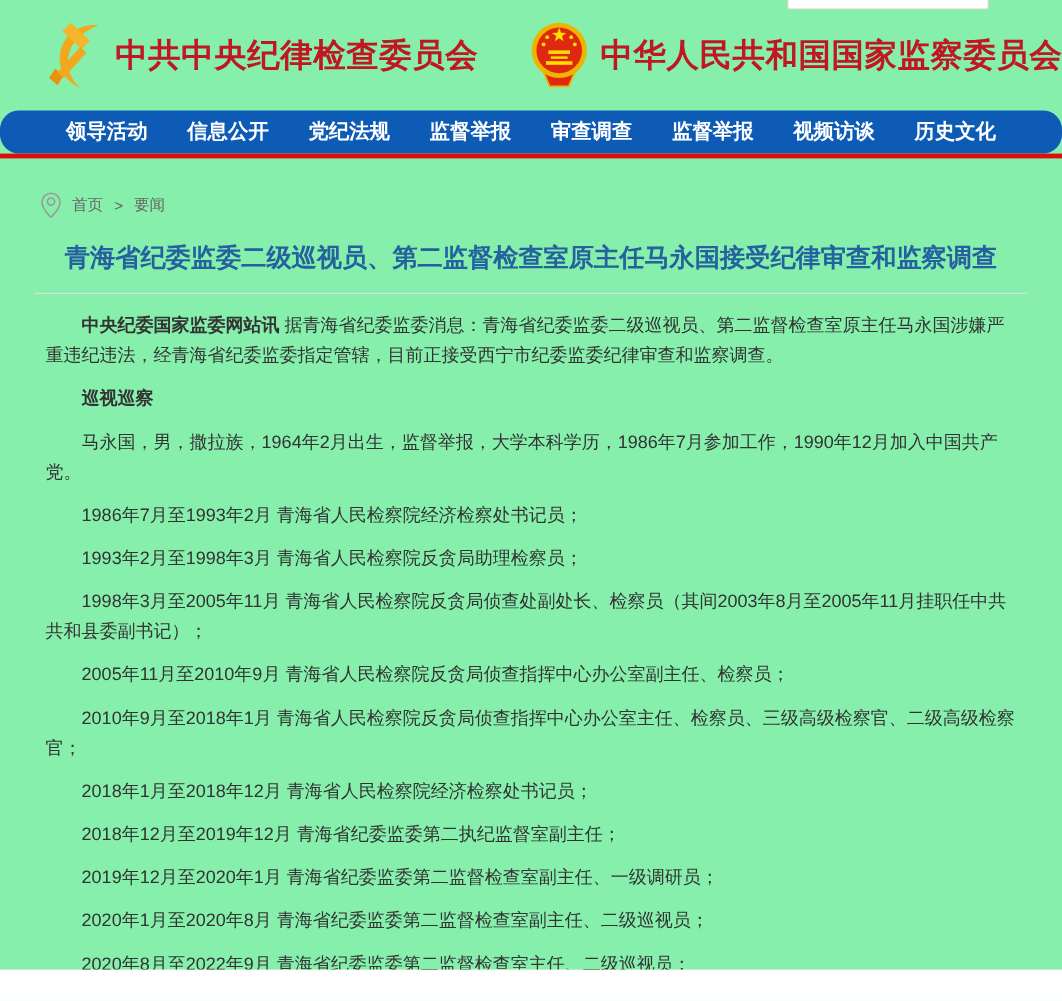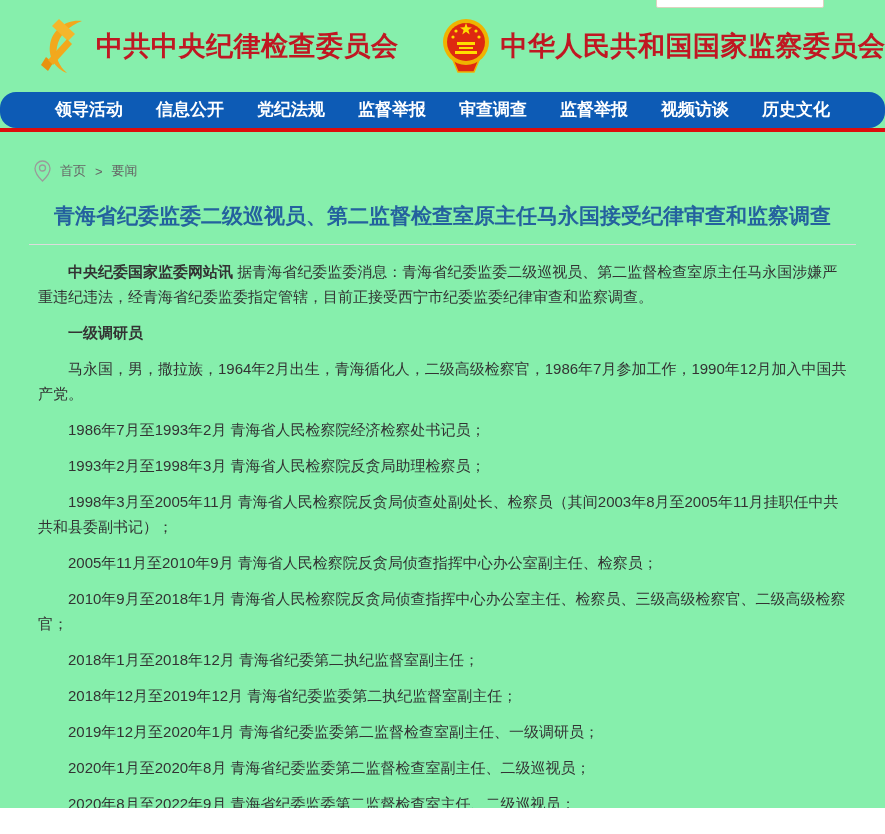--- a/index.html
+++ b/index.html
@@ -110,29 +110,29 @@
   </div>
 
   <main>
     <h1 class="article-title">青海省纪委监委二级巡视员、第二监督检查室原主任马永国接受纪律审查和监察调查</h1>
 
 
     <div class="divider"></div>
 
     <div class="article-body">
       <p><b>中央纪委国家监委网站讯</b><span>  据青海省纪委监委消息：青海省纪委监委二级巡视员、第二监督检查室原主任马永国涉嫌严重违纪违法，经青海省纪委监委指定管辖，目前正接受西宁市纪委监委纪律审查和监察调查。</span></p>
-      <p class="bold-p">一级调研员</p>
-      <p>马永国，男，撒拉族，1964年2月出生，青海循化人，二级高级检察官，1986年7月参加工作，1990年12月加入中国共产党。</p>
+      <p class="bold-p">巡视巡察</p>
+      <p>马永国，男，撒拉族，1964年2月出生，监督举报，大学本科学历，1986年7月参加工作，1990年12月加入中国共产党。</p>
       <div>
           <p>1986年7月至1993年2月 青海省人民检察院经济检察处书记员；</p>
           <p>1993年2月至1998年3月 青海省人民检察院反贪局助理检察员；</p>
           <p>1998年3月至2005年11月 青海省人民检察院反贪局侦查处副处长、检察员（其间2003年8月至2005年11月挂职任中共共和县委副书记）；</p>
           <p>2005年11月至2010年9月 青海省人民检察院反贪局侦查指挥中心办公室副主任、检察员；</p>
           <p>2010年9月至2018年1月 青海省人民检察院反贪局侦查指挥中心办公室主任、检察员、三级高级检察官、二级高级检察官；</p>
-          <p>2018年1月至2018年12月 青海省纪委第二执纪监督室副主任；</p>
+          <p>2018年1月至2018年12月 青海省人民检察院经济检察处书记员；</p>
           <p>2018年12月至2019年12月 青海省纪委监委第二执纪监督室副主任；</p>
           <p>2019年12月至2020年1月 青海省纪委监委第二监督检查室副主任、一级调研员；</p>
           <p>2020年1月至2020年8月 青海省纪委监委第二监督检查室副主任、二级巡视员；</p>
           <p>2020年8月至2022年9月 青海省纪委监委第二监督检查室主任、二级巡视员；</p>
         </div>
 
     </div>
   </main>
 
 </div>

